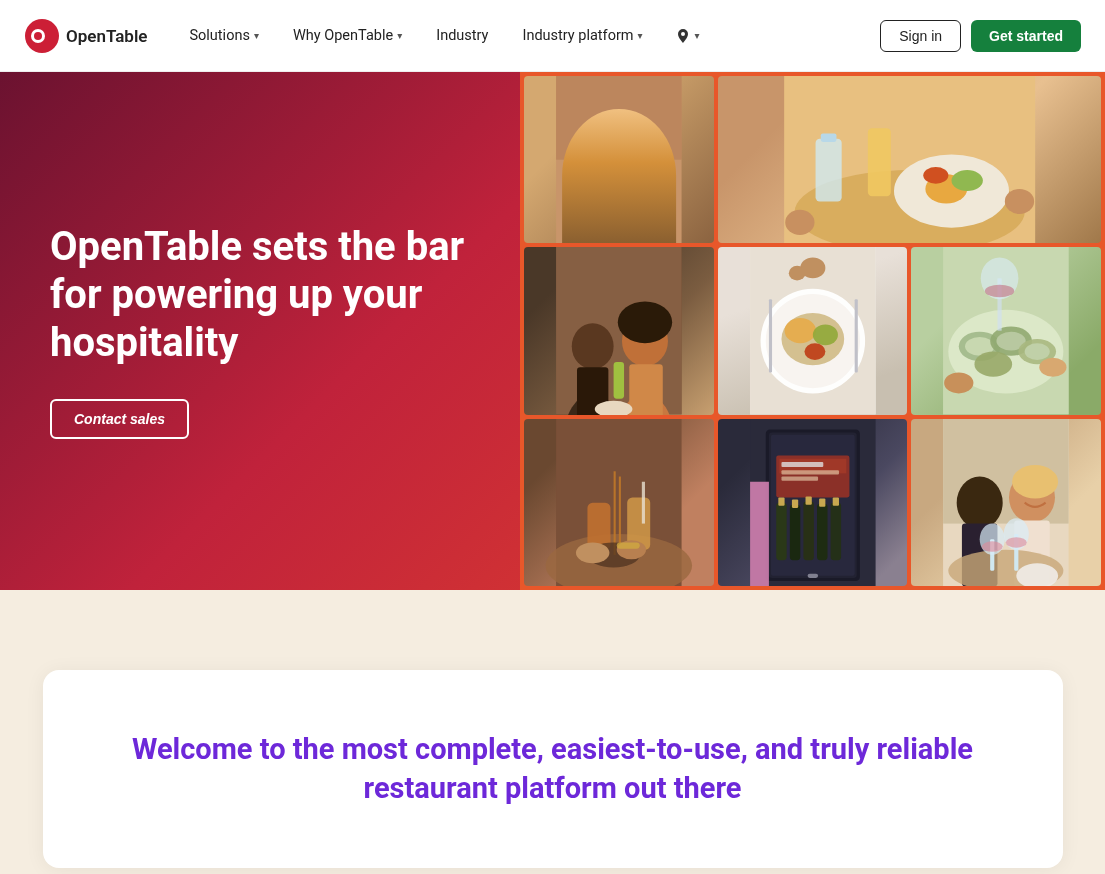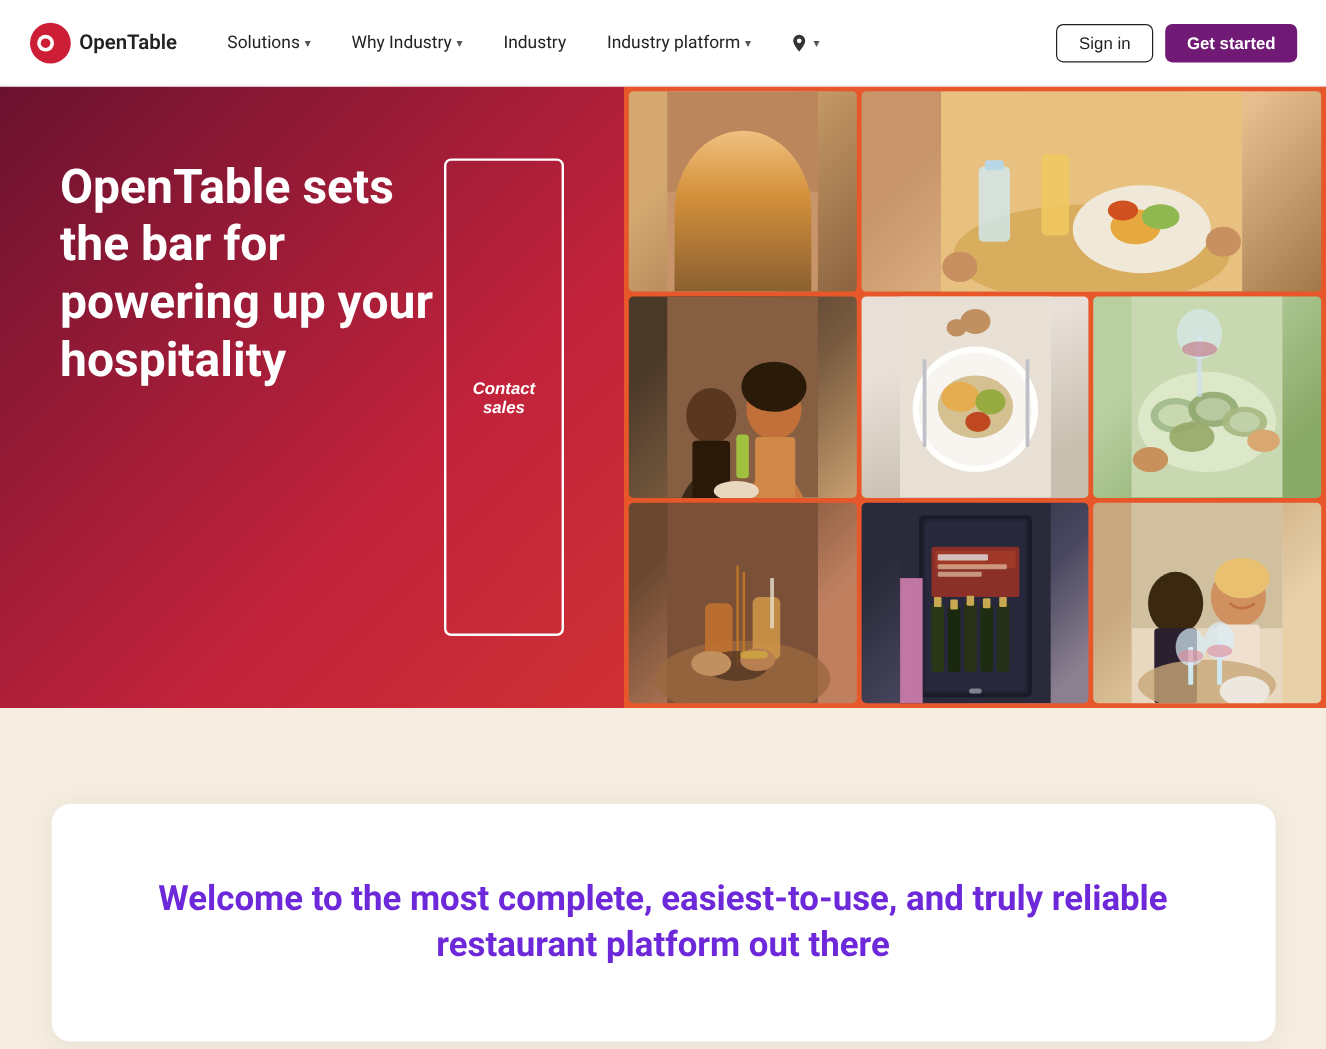--- a/index.html
+++ b/index.html
@@ -64,21 +64,21 @@
       background: #fff;
       font-size: 14px;
       font-weight: 500;
       cursor: pointer;
       color: #222;
     }
     .btn-getstarted {
       padding: 8px 18px;
       border: none;
       border-radius: 6px;
-      background: #701a75;
+      background: #15803d;
       font-size: 14px;
       font-weight: 600;
       cursor: pointer;
       color: #fff;
     }
     .nav-location {
       display: flex;
       align-items: center;
       gap: 4px;
       padding: 6px 8px;
@@ -91,20 +91,21 @@
     .hero {
       display: flex;
       height: 518px;
       background: linear-gradient(135deg, #6b1230 0%, #c0223b 40%, #e8472a 100%);
       position: relative;
       overflow: hidden;
     }
     .hero-left {
       flex: 1;
       display: flex;
+      flex-direction: column;
       justify-content: center;
       padding: 60px 50px;
       max-width: 520px;
     }
     .hero-title {
       font-size: 40px;
       font-weight: 700;
       color: #fff;
       line-height: 1.2;
       margin-bottom: 32px;
@@ -206,21 +207,21 @@
     </svg>
     <span class="logo-text">OpenTable</span>
   </div>
 
   <div class="nav-links">
     <div class="nav-item">
       <span>Solutions</span>
       <span class="nav-chevron">▾</span>
     </div>
     <div class="nav-item">
-      <span>Why Industry</span>
+      <span>Why OpenTable</span>
       <span class="nav-chevron">▾</span>
     </div>
     <div class="nav-item">
       <span>Industry</span>
     </div>
     <div class="nav-item">
       <span>Industry platform</span>
       <span class="nav-chevron">▾</span>
     </div>
     <div class="nav-location">

